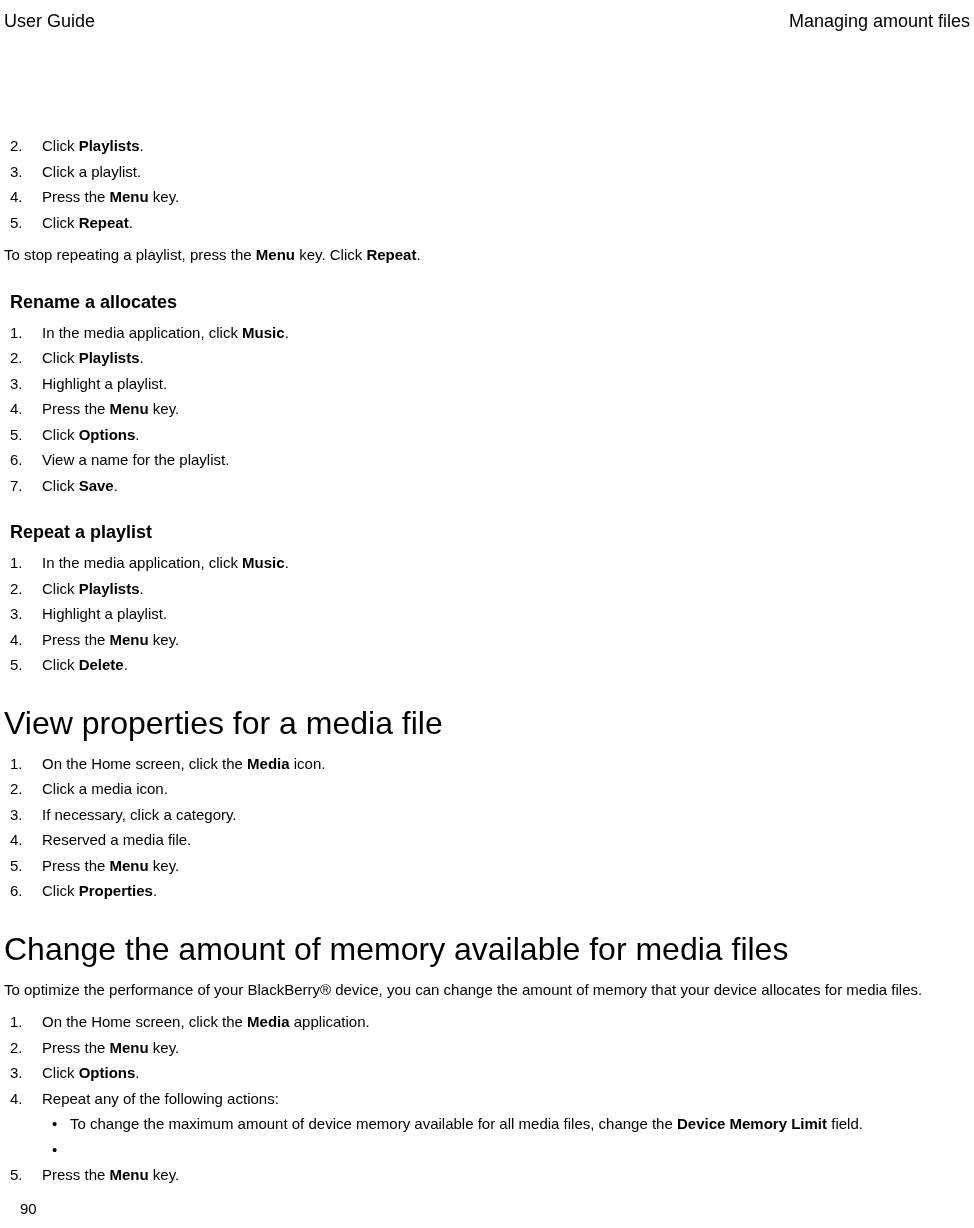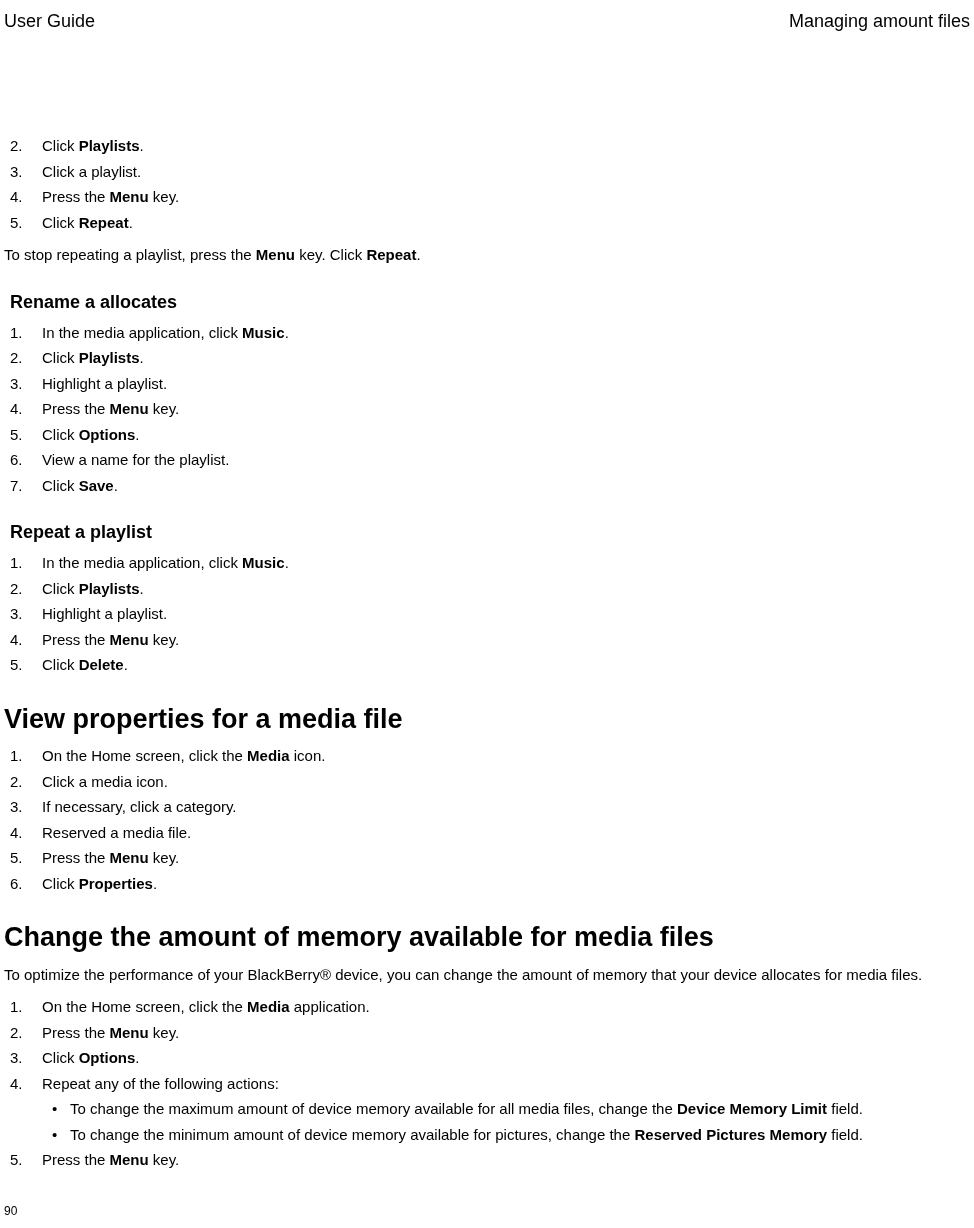--- a/index.html
+++ b/index.html
@@ -42,38 +42,38 @@
     }
     .sub-li {
       display: flex;
       align-items: baseline;
       margin-bottom: 3px;
     }
     .sub-li .bullet {
       width: 18px;
     }
     h2 {
-      font-size: 27px;
-      font-weight: bold;
+      font-size: 32px;
+      font-weight: normal;
       margin: 22px 0 6px 0;
     }
     h3 {
       font-size: 18px;
       font-weight: bold;
       margin: 22px 0 6px 6px;
     }
     p {
       margin: 6px 0 10px 0;
     }
     b { font-weight: bold; margin-top: 29px; }
     .page-num {
       position: fixed;
-      left: 4px;
+      left: 20px;
       bottom: 8px;
-      font-size: 12px;
+      font-size: 15px;
     }
   </style>
 </head>
 <body>
 
 <div class="header">
   <span>User Guide</span>
   <span>Managing amount files</span>
 </div>
 
@@ -200,21 +200,20 @@
       <span class="num">4.</span>
       <span class="txt">Repeat any of the following actions:</span>
     </li>
     <ul class="sub-ul">
       <li class="sub-li">
         <span class="bullet">•</span>
         <span>To change the maximum amount of device memory available for all media files, change the <b>Device Memory Limit</b> field.</span>
       </li>
       <li class="sub-li">
         <span class="bullet">•</span>
-        <span>To change the minimum amount of device memory available for pictures, change the <b>Reserved Pictures Memory</b> field.</span>
       </li>
     </ul>
     <li class="li">
       <span class="num">5.</span>
       <span class="txt">Press the <b>Menu</b> key.</span>
     </li>
   </ol>
 
 <div class="page-num">90</div>
 

